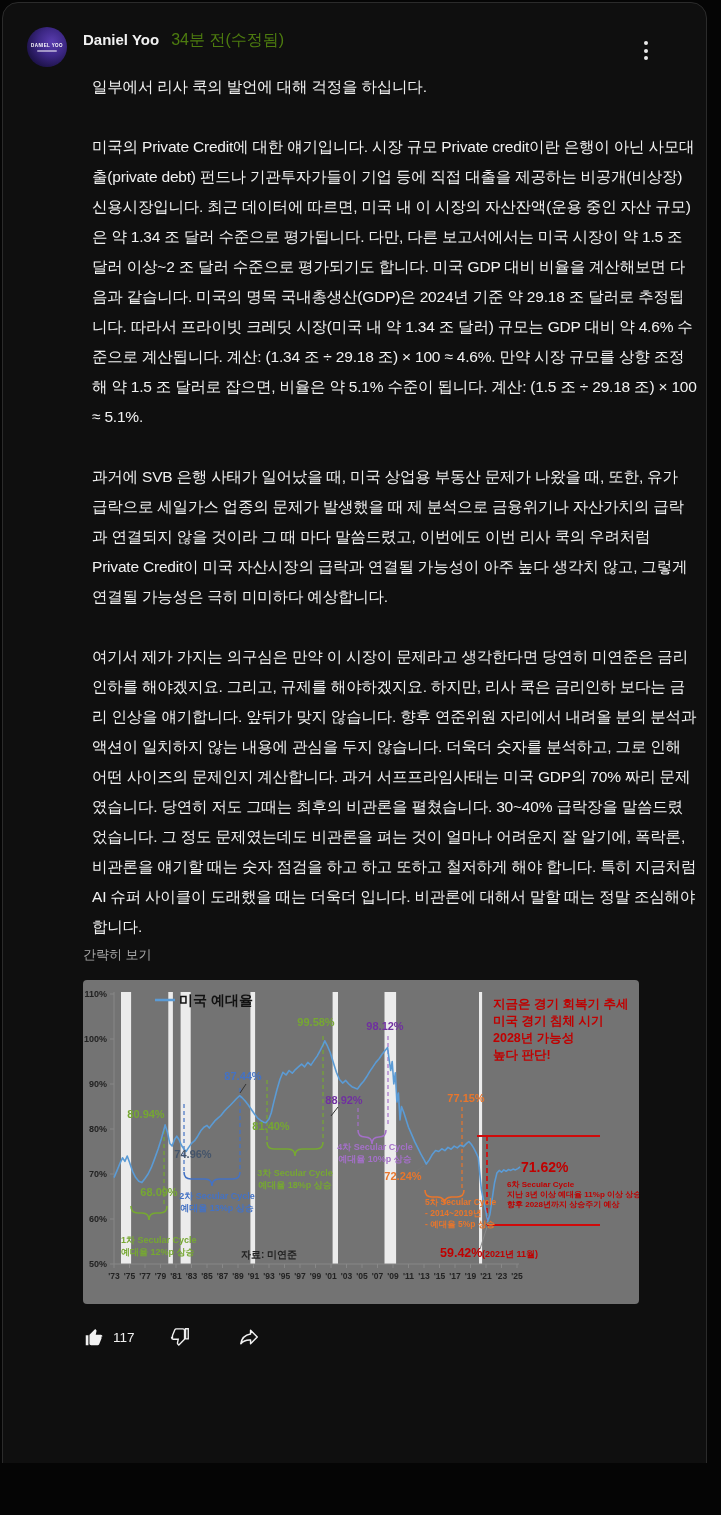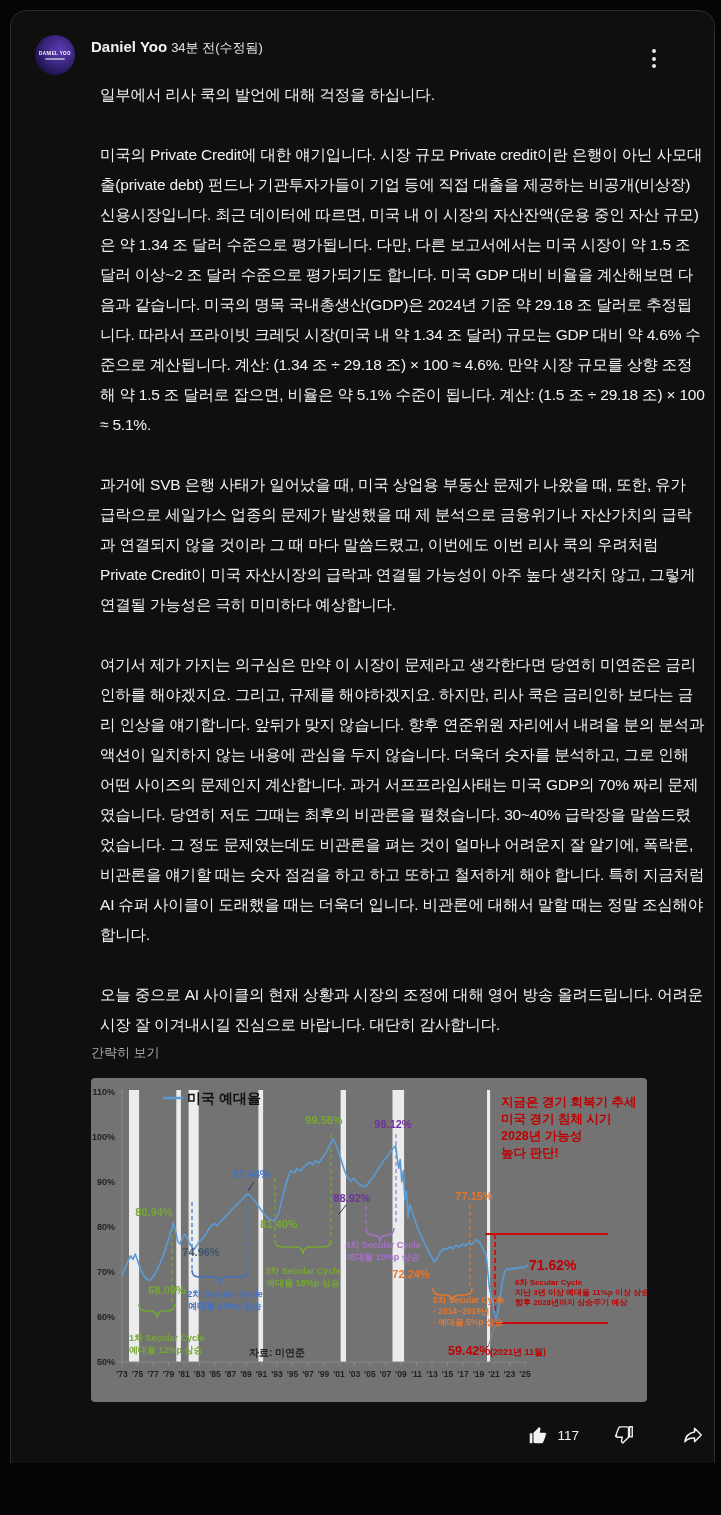--- a/index.html
+++ b/index.html
@@ -1,37 +1,37 @@
 <!DOCTYPE html>
 <html><head>
 <meta charset="utf-8">
 <style>
   html,body{margin:0;padding:0;background:#050505;font-family:"Liberation Sans","DejaVu Sans",sans-serif;}
-  .stage{width:721px;height:1463px;box-sizing:border-box;padding:10px;}
+  .stage{width:721px;height:1463px;box-sizing:border-box;padding:2px;}
   .post-card{box-sizing:border-box;width:705px;height:1499px;background:#0f0f0f;border:1px solid #2b2b2b;
              border-radius:16px;padding:24px 12px 16px 24px;position:relative;color:#f1f1f1;overflow:hidden;}
   .header{display:flex;align-items:flex-start;}
   .avatar{width:40px;height:40px;border-radius:50%;flex:none;cursor:pointer;
           background:radial-gradient(circle at 62% 38%, #5a3db0 0%, #3c2784 40%, #1b1145 78%, #120b33 100%);
           display:flex;flex-direction:column;align-items:center;justify-content:center;gap:2px;}
   .avatar-name{font-size:4.5px;font-weight:bold;color:#fff;letter-spacing:.4px;}
   .avatar-sub{width:20px;height:2px;background:rgba(255,255,255,.5);border-radius:1px;}
   .head-col{margin-left:16px;padding-top:3px;}
   .name-row{display:flex;align-items:baseline;}
   .author{font-size:15px;font-weight:700;color:#f1f1f1;cursor:pointer;}
-  .timestamp{font-size:13px;color:#e5e5e5;margin-left:4px;}
+  .timestamp{font-size:16px;color:#4d7c0f;margin-left:12px;}
   .kebab{position:absolute;right:54px;top:34px;display:flex;flex-direction:column;gap:3.5px;padding:4px;cursor:pointer;}
   .kebab i{width:4px;height:4px;border-radius:50%;background:#eaeaea;display:block;}
   .content{margin-left:56px;width:614px;}
   .content p{font-size:15.5px;line-height:30px;letter-spacing:-0.2px;color:#f1f1f1;margin:30px 0 0 9px;white-space:pre-wrap;}
   .content p.first{margin-top:5px;}
   .show-less{display:inline-block;margin-top:4px;font-size:13px;color:#aaaaaa;cursor:pointer;}
   .chart-card{width:556px;height:324px;background:#737373;border-radius:4px;margin:16px 16px 0 0;overflow:hidden;cursor:pointer;}
   .chart-card svg{display:block;width:556px;height:324px;}
-  .actions{display:flex;align-items:center;margin:22px 0 0 0;justify-content:flex-end;}
+  .actions{display:flex;align-items:center;margin:22px 0 0 0;}
   .act-btn{display:flex;align-items:center;cursor:pointer;background:none;border:none;padding:0;color:#f1f1f1;}
   .act-btn svg{display:block;}
   .like-count{font-size:13.5px;color:#f1f1f1;margin-left:8px;font-weight:400;}
   .dislike{margin-left:34px;}
   .share{margin-left:46px;}
 </style>
 </head>
 <body>
 
 <div class="stage">
@@ -53,21 +53,20 @@
           <i></i>
           <i></i>
       </div>
     </div>
 
     <div class="content">
       <p class="first">일부에서 리사 쿡의 발언에 대해 걱정을 하십니다.</p>
       <p>미국의 Private Credit에 대한 얘기입니다. 시장 규모 Private credit이란 은행이 아닌 사모대출(private debt) 펀드나 기관투자가들이 기업 등에 직접 대출을 제공하는 비공개(비상장) 신용시장입니다. 최근 데이터에 따르면, 미국 내 이 시장의 자산잔액(운용 중인 자산 규모)은 약 1.34 조 달러 수준으로 평가됩니다. 다만, 다른 보고서에서는 미국 시장이 약 1.5 조 달러 이상~2 조 달러 수준으로 평가되기도 합니다. 미국 GDP 대비 비율을 계산해보면 다음과 같습니다. 미국의 명목 국내총생산(GDP)은 2024년 기준 약 29.18 조 달러로 추정됩니다. 따라서 프라이빗 크레딧 시장(미국 내 약 1.34 조 달러) 규모는 GDP 대비 약 4.6% 수준으로 계산됩니다. 계산: (1.34 조 ÷ 29.18 조) × 100 ≈ 4.6%. 만약 시장 규모를 상향 조정해 약 1.5 조 달러로 잡으면, 비율은 약 5.1% 수준이 됩니다. 계산: (1.5 조 ÷ 29.18 조) × 100 ≈ 5.1%.</p>
       <p>과거에 SVB 은행 사태가 일어났을 때, 미국 상업용 부동산 문제가 나왔을 때, 또한, 유가 급락으로 세일가스 업종의 문제가 발생했을 때 제 분석으로 금융위기나 자산가치의 급락과 연결되지 않을 것이라 그 때 마다 말씀드렸고, 이번에도 이번 리사 쿡의 우려처럼 Private Credit이 미국 자산시장의 급락과 연결될 가능성이 아주 높다 생각치 않고, 그렇게 연결될 가능성은 극히 미미하다 예상합니다.</p>
       <p>여기서 제가 가지는 의구심은 만약 이 시장이 문제라고 생각한다면 당연히 미연준은 금리인하를 해야겠지요. 그리고, 규제를 해야하겠지요. 하지만, 리사 쿡은 금리인하 보다는 금리 인상을 얘기합니다. 앞뒤가 맞지 않습니다. 향후 연준위원 자리에서 내려올 분의 분석과 액션이 일치하지 않는 내용에 관심을 두지 않습니다. 더욱더 숫자를 분석하고, 그로 인해 어떤 사이즈의 문제인지 계산합니다. 과거 서프프라임사태는 미국 GDP의 70% 짜리 문제였습니다. 당연히 저도 그때는 최후의 비관론을 펼쳤습니다. 30~40% 급락장을 말씀드렸었습니다. 그 정도 문제였는데도 비관론을 펴는 것이 얼마나 어려운지 잘 알기에, 폭락론, 비관론을 얘기할 때는 숫자 점검을 하고 하고 또하고 철저하게 해야 합니다. 특히 지금처럼 AI 슈퍼 사이클이 도래했을 때는 더욱더 입니다. 비관론에 대해서 말할 때는 정말 조심해야 합니다.</p>
-      <p>오늘 중으로 AI 사이클의 현재 상황과 시장의 조정에 대해 영어 방송 올려드립니다. 어려운 시장 잘 이겨내시길 진심으로 바랍니다. 대단히 감사합니다.</p>
       <span class="show-less">간략히 보기</span>
 
       <div class="chart-card">
         <svg id="ldr-chart" viewBox="0 0 556 324">
             <rect x="38.0" y="12" width="10.1" height="272" fill="#ececec"></rect>
             <rect x="85.3" y="12" width="4.6" height="272" fill="#ececec"></rect>
             <rect x="97.6" y="12" width="10.1" height="272" fill="#ececec"></rect>
             <rect x="167.4" y="12" width="4.7" height="272" fill="#ececec"></rect>
             <rect x="249.6" y="12" width="5.4" height="272" fill="#ececec"></rect>
             <rect x="301.5" y="12" width="11.6" height="272" fill="#ececec"></rect>

